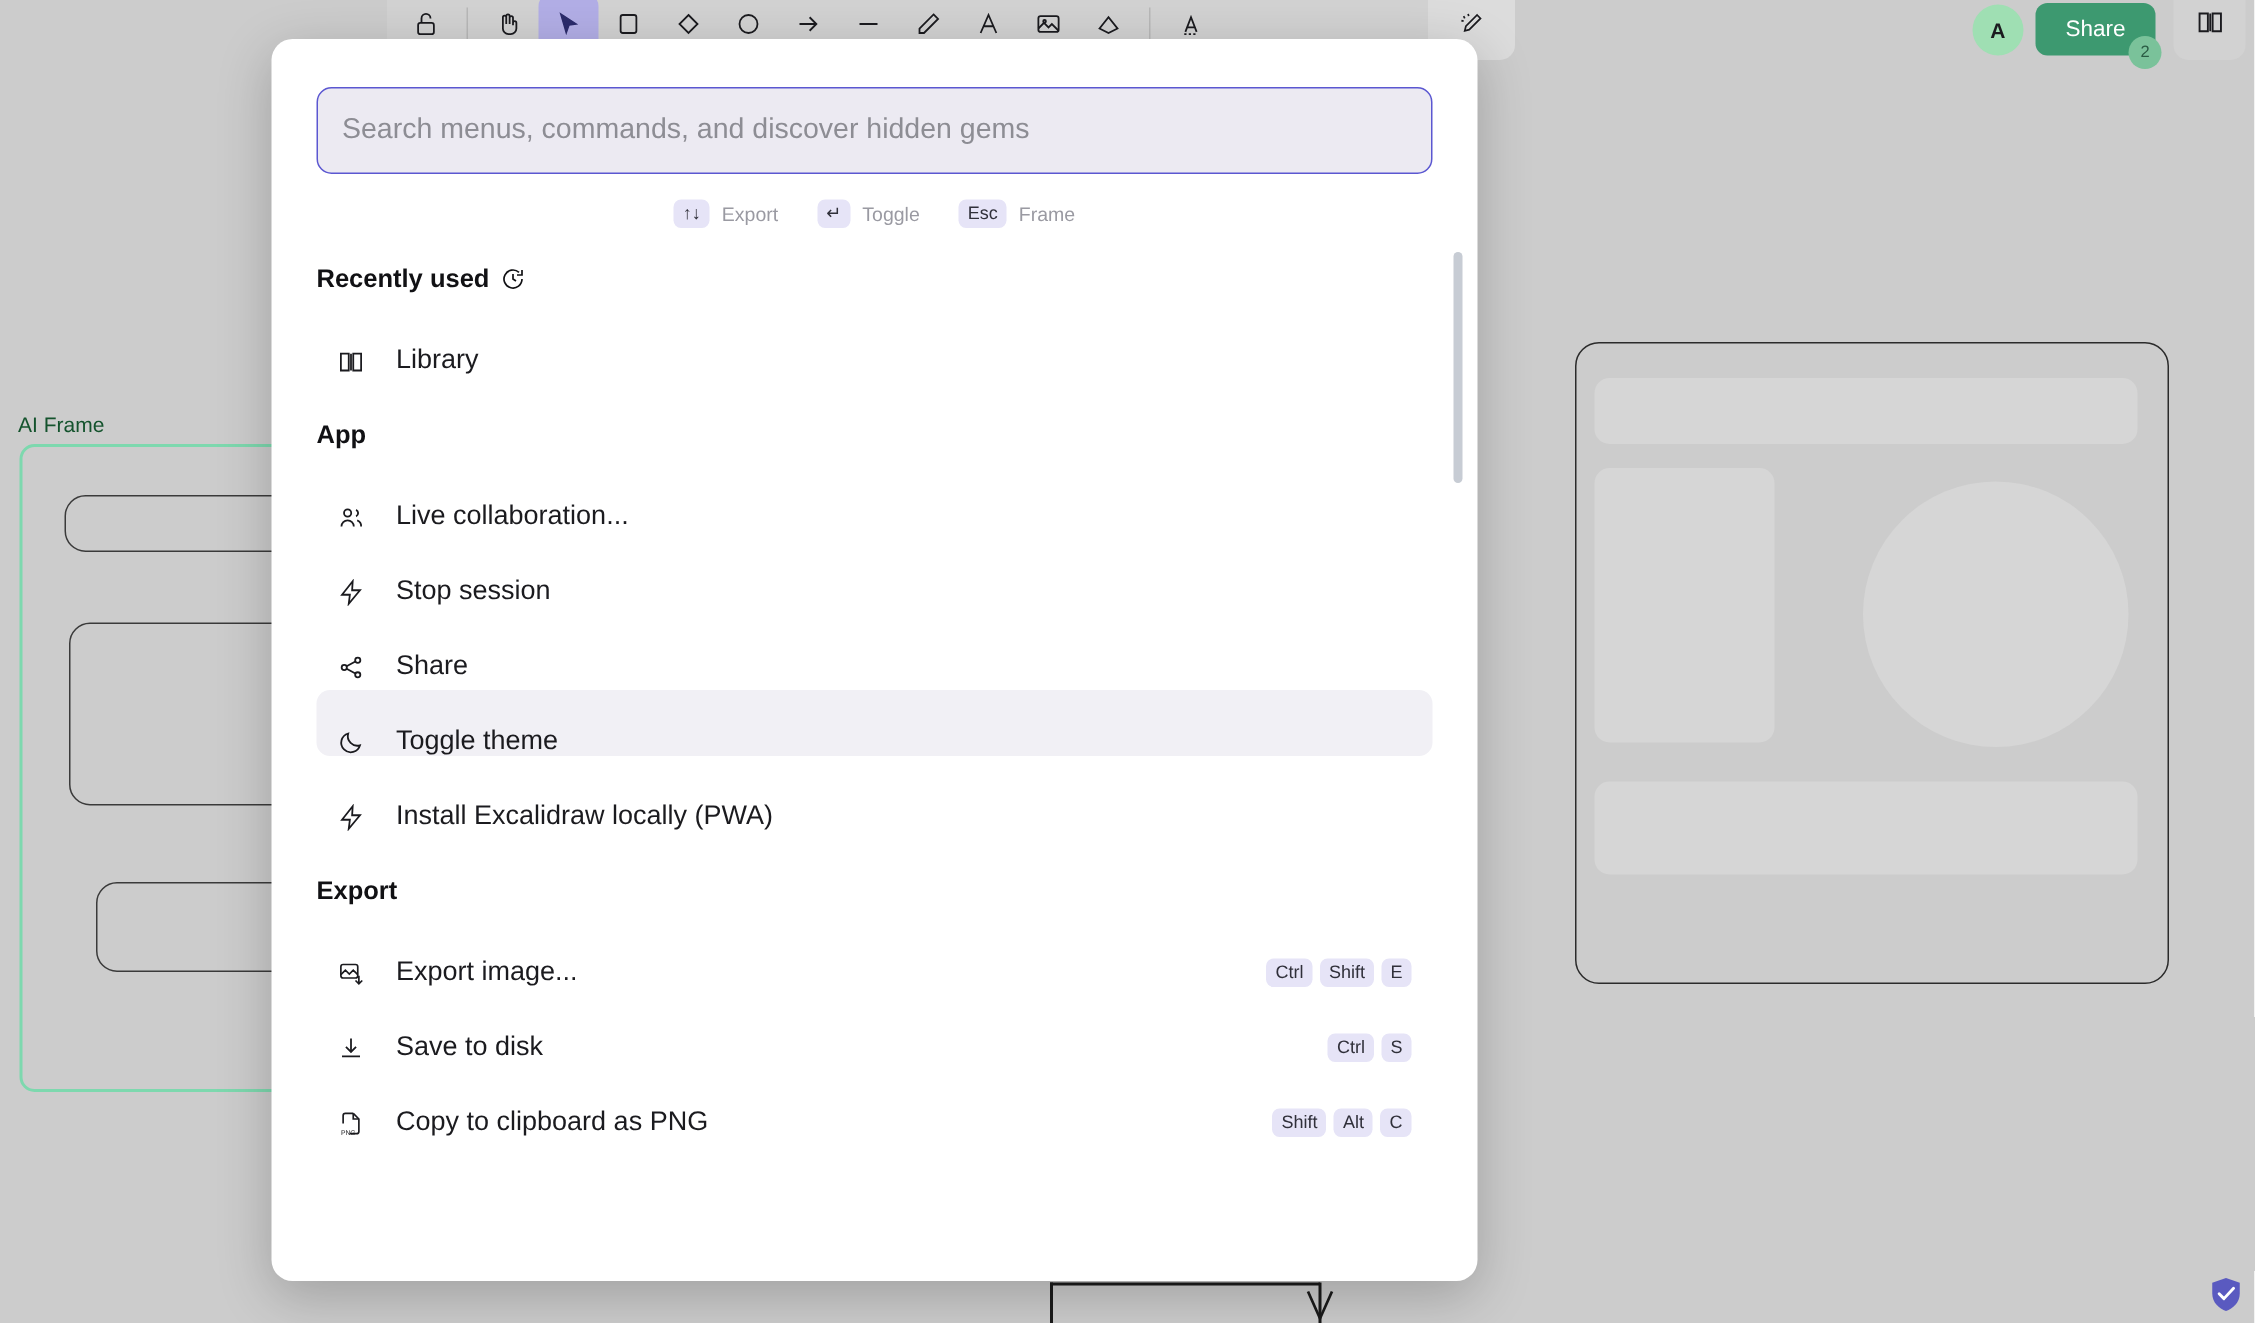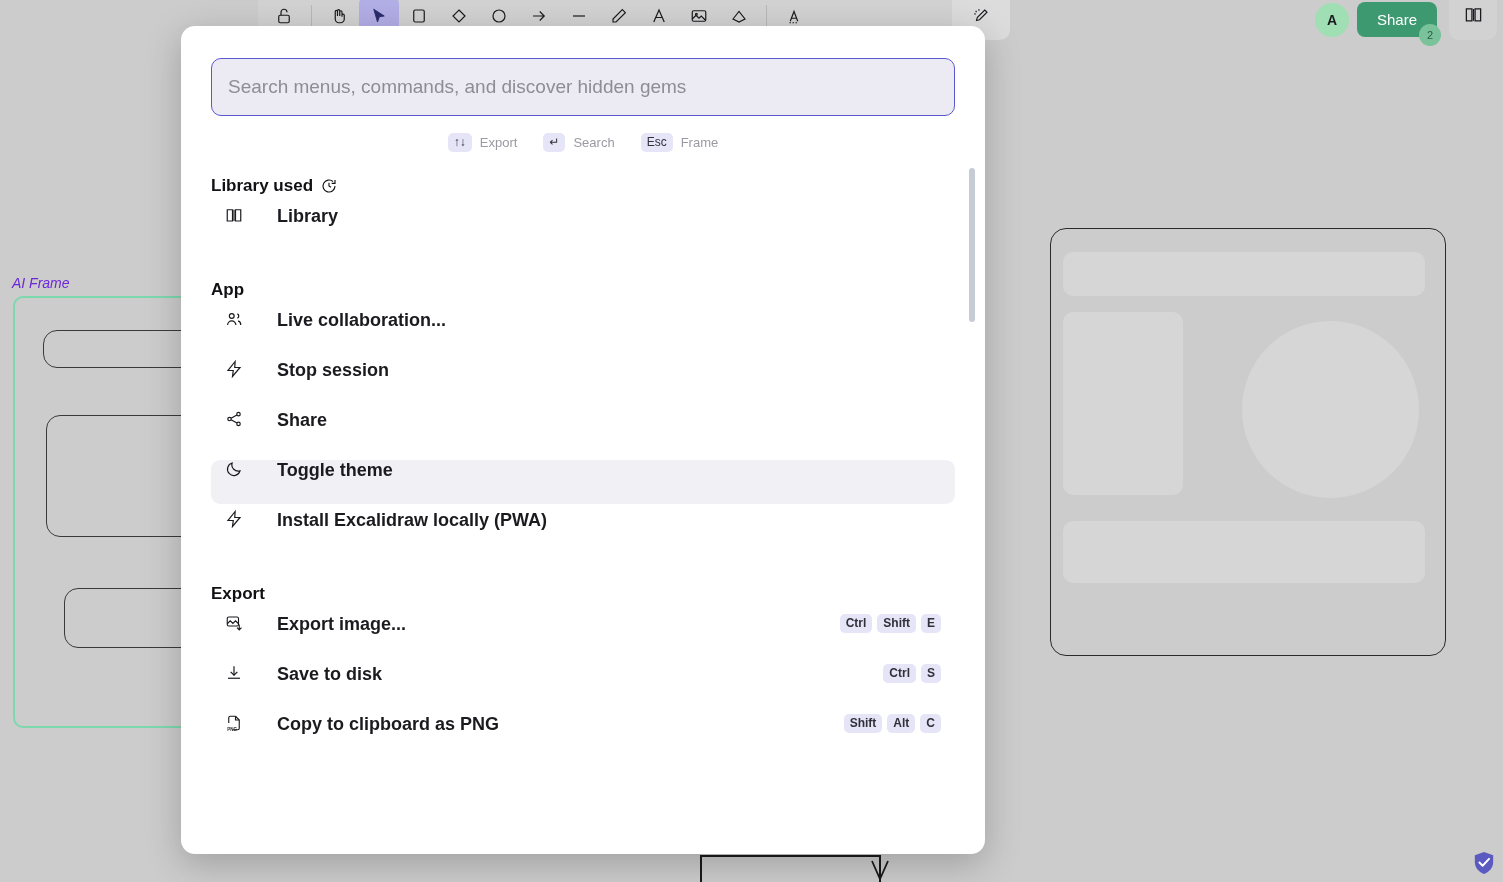--- a/index.html
+++ b/index.html
@@ -103,23 +103,22 @@
     border-radius: 10px;
     display: flex; align-items: flex-end; justify-content: center;
     padding-bottom: 6px;
     margin-left: 12px;
   }
 
   
   .frame-label {
     position: absolute;
     font-size: 14px;
-    color: #6d28d9;
+    color: #14532d;
     font-family: "Liberation Sans", sans-serif;
-    font-style: italic;
   }
   .ai-frame {
     position: absolute;
     border: 2px solid #7dd8ae;
     border-radius: 10px;
   }
   .sketch-rect {
     position: absolute;
     border: 1.3px solid #3a3a3a;
     border-radius: 14px;
@@ -222,27 +221,26 @@
     font-size: 17px;
     font-weight: bold;
     color: #111114;
     padding: 8px 0 4px 0;
   }
   .group-head.app { margin-top: 22px; }
   .group-head.export { margin-top: 22px; }
 
   .item {
     display: flex;
-    align-items: flex-start;
-    gap: 34px;
+    align-items: flex-end;
+    gap: 21px;
     height: 44px;
     padding: 0 14px;
     border-radius: 9px;
     margin-top: 6px;
-    font-weight: bold;
   }
   .item.selected { background: #f1f0f5; }
   .item .ico { width: 18px; height: 18px; display: flex; align-items: center; justify-content: center; color: #1b1b1f; flex: 0 0 18px; }
   .item .lbl { font-size: 18px; color: #1b1b1f; white-space: nowrap; }
   .item .sc { margin-left: auto; display: flex; gap: 5px; }
 
   
   #scroll-track {
     position: absolute;
     right: 10px;
@@ -402,32 +400,32 @@
         <input id="search-input" type="text" autocomplete="off" placeholder="Search menus, commands, and discover hidden gems" style="">
       </div>
 
       <div id="hints">
         <div class="hint">
           <span class="kbd">↑↓</span>
           <span>Export</span>
         </div>
         <div class="hint">
           <span class="kbd">↵</span>
-          <span>Search</span>
+          <span>Toggle</span>
         </div>
         <div class="hint">
           <span class="kbd">Esc</span>
           <span>Frame</span>
         </div>
       </div>
 
       <div id="results">
         <div id="results-inner">
             <div class="group-head">
-              <span>Library used</span>
+              <span>Recently used</span>
               <span style="display: flex; align-items: center; color: rgb(17, 17, 20);">
                 <svg width="16" height="16" viewBox="0 0 24 24" fill="none" stroke="currentColor" stroke-width="1.7">
                   <path d="M21 12a9 9 0 1 1-3-6.7"></path>
                   <path d="M12 7v5l3 2"></path>
                   <path d="M21 3v5h-5"></path>
                 </svg>
               </span>
             </div>
             <div class="item">
               <span class="ico">

